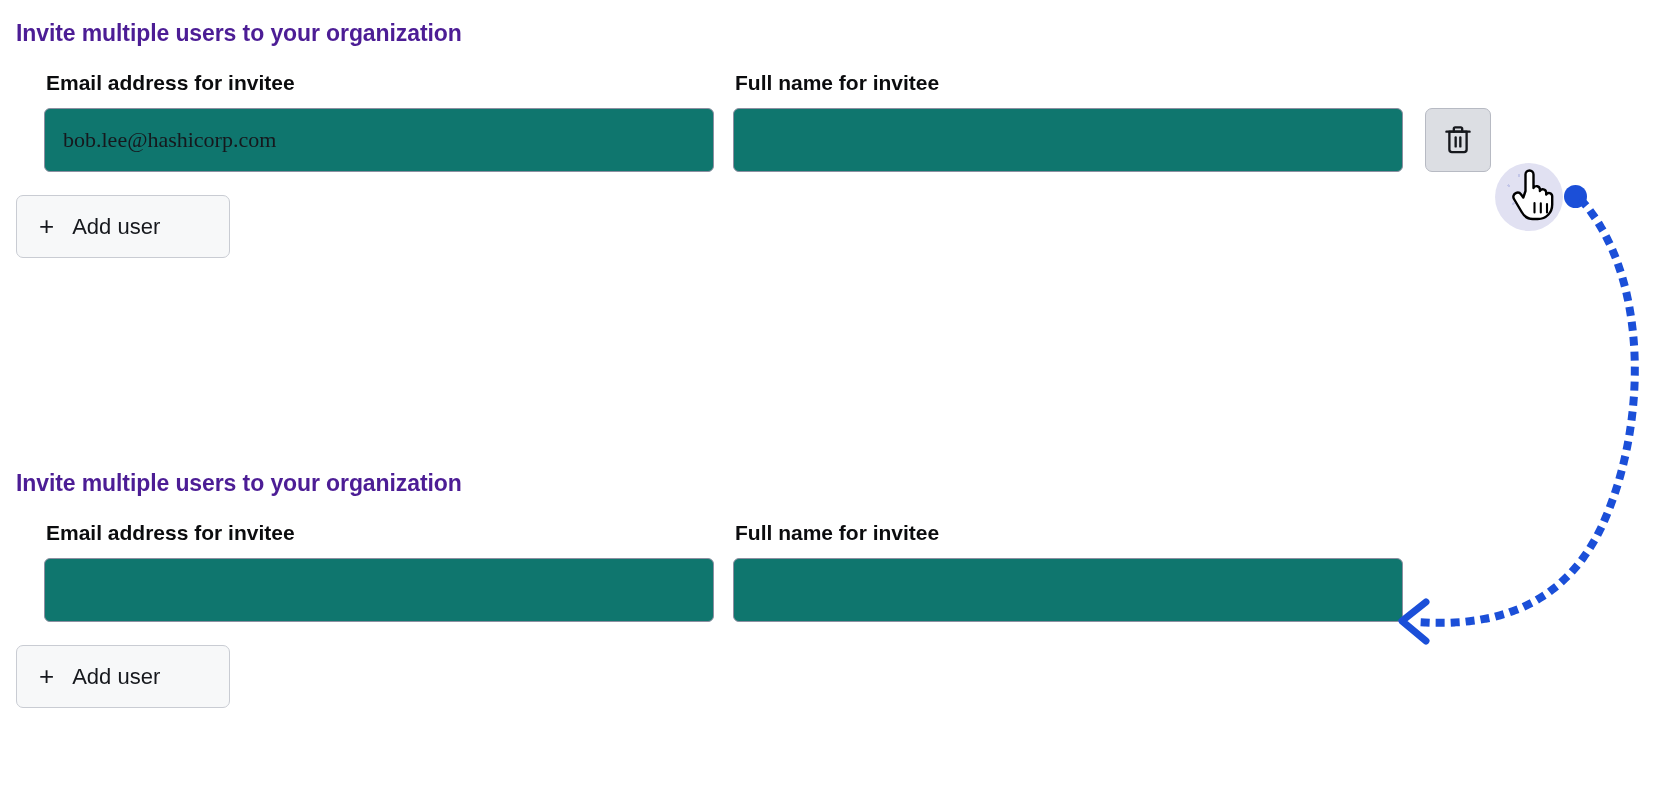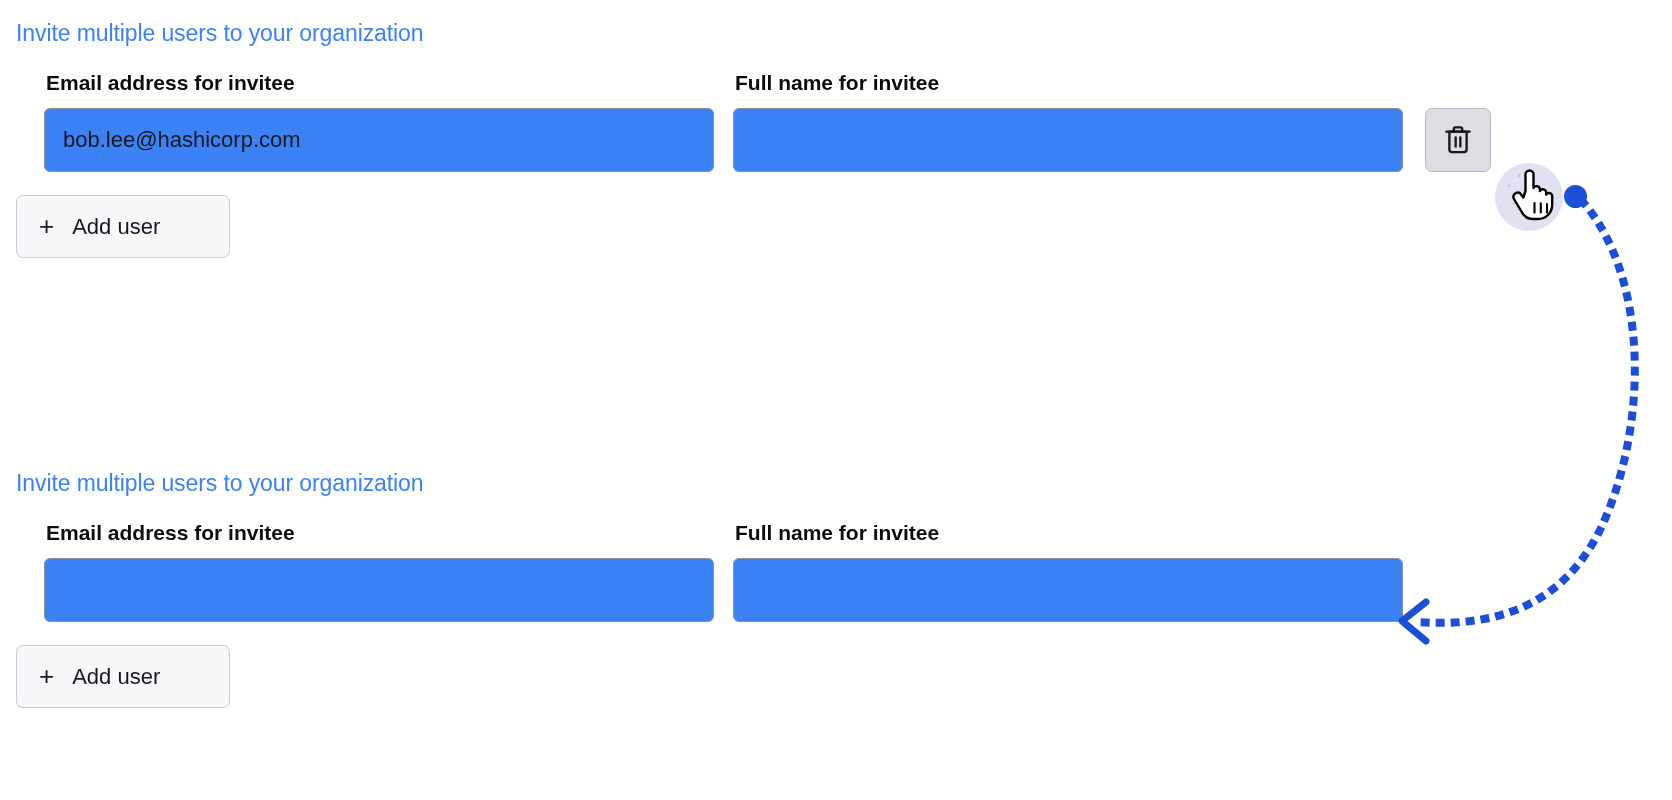--- a/index.html
+++ b/index.html
@@ -25,24 +25,24 @@
   
   .invite-block {
     position: absolute;
     left: 16px;
   }
   .invite-block.block-1 { top: 18px; }
   .invite-block.block-2 { top: 468px; }
 
   .block-title {
     font-size: 23px;
-    font-weight: 400;
+    font-weight: 700;
     letter-spacing: -0.1px;
     line-height: 30px;
-    color: #3b82f6;
+    color: #4c1d95;
     margin: 0 0 22px 0;
     white-space: nowrap;
   }
 
   .field-row {
     display: flex;
     align-items: flex-end;
     gap: 0;
     margin-left: 28px;
   }
@@ -62,22 +62,22 @@
     margin: 0 0 12px 2px;
     white-space: nowrap;
   }
 
   .text-input {
     box-sizing: border-box;
     width: 100%;
     height: 64px;
     border: 1.6px solid #8c8fa1;
     border-radius: 6px;
-    background: #3b82f6;
-    font-family: Liberation Sans, sans-serif;
+    background: #0f766e;
+    font-family: Liberation Serif, serif;
     font-size: 22px;
     line-height: 26px;
     color: #16181d;
     padding: 0 18px;
     outline: none;
   }
   .text-input::placeholder { color: #9aa0ad; }
 
   
   .trash-button {

